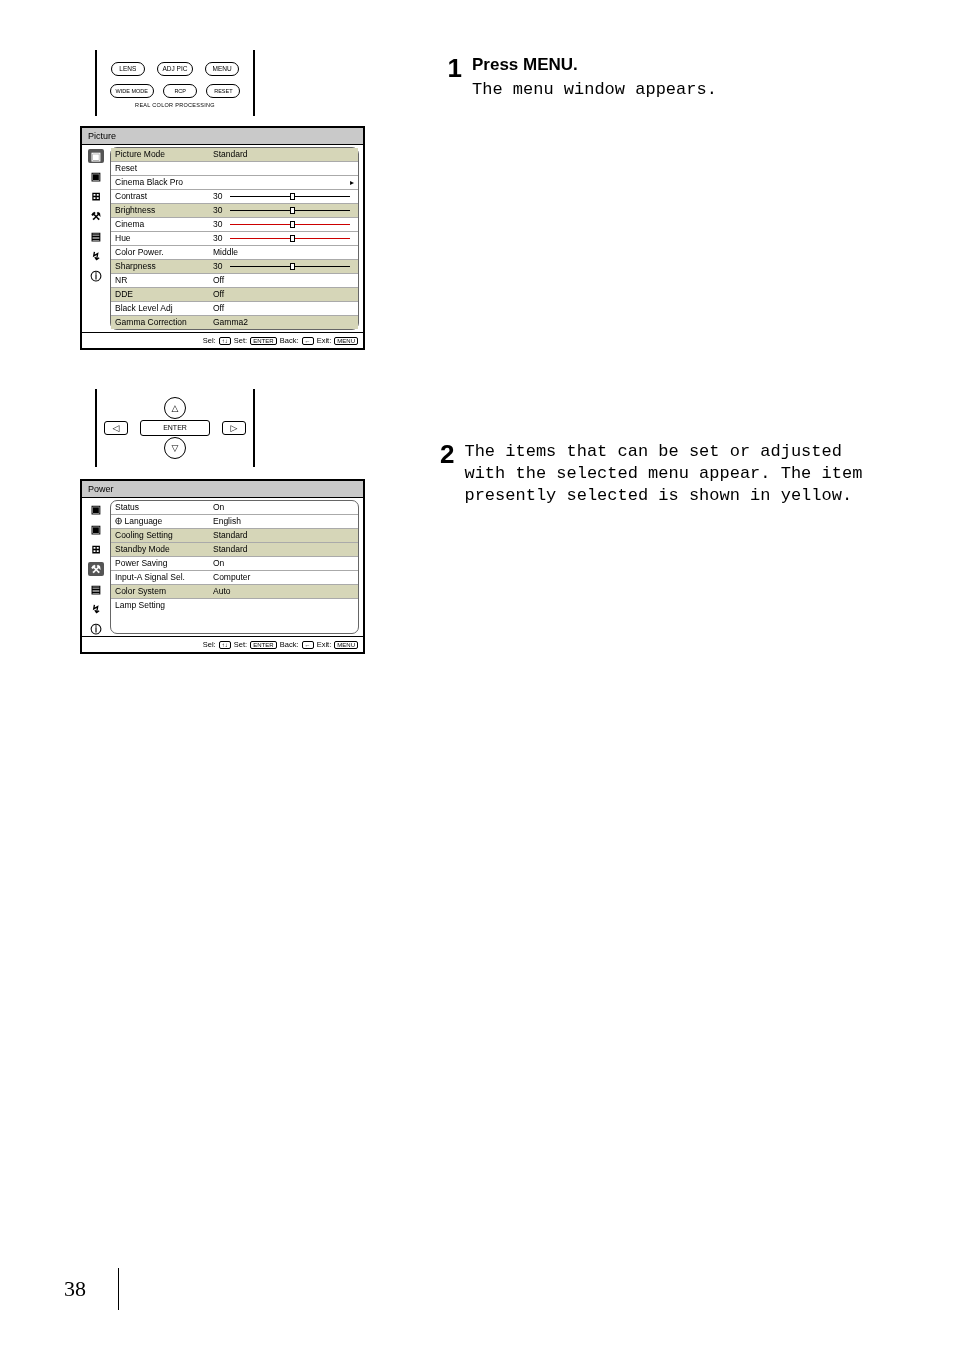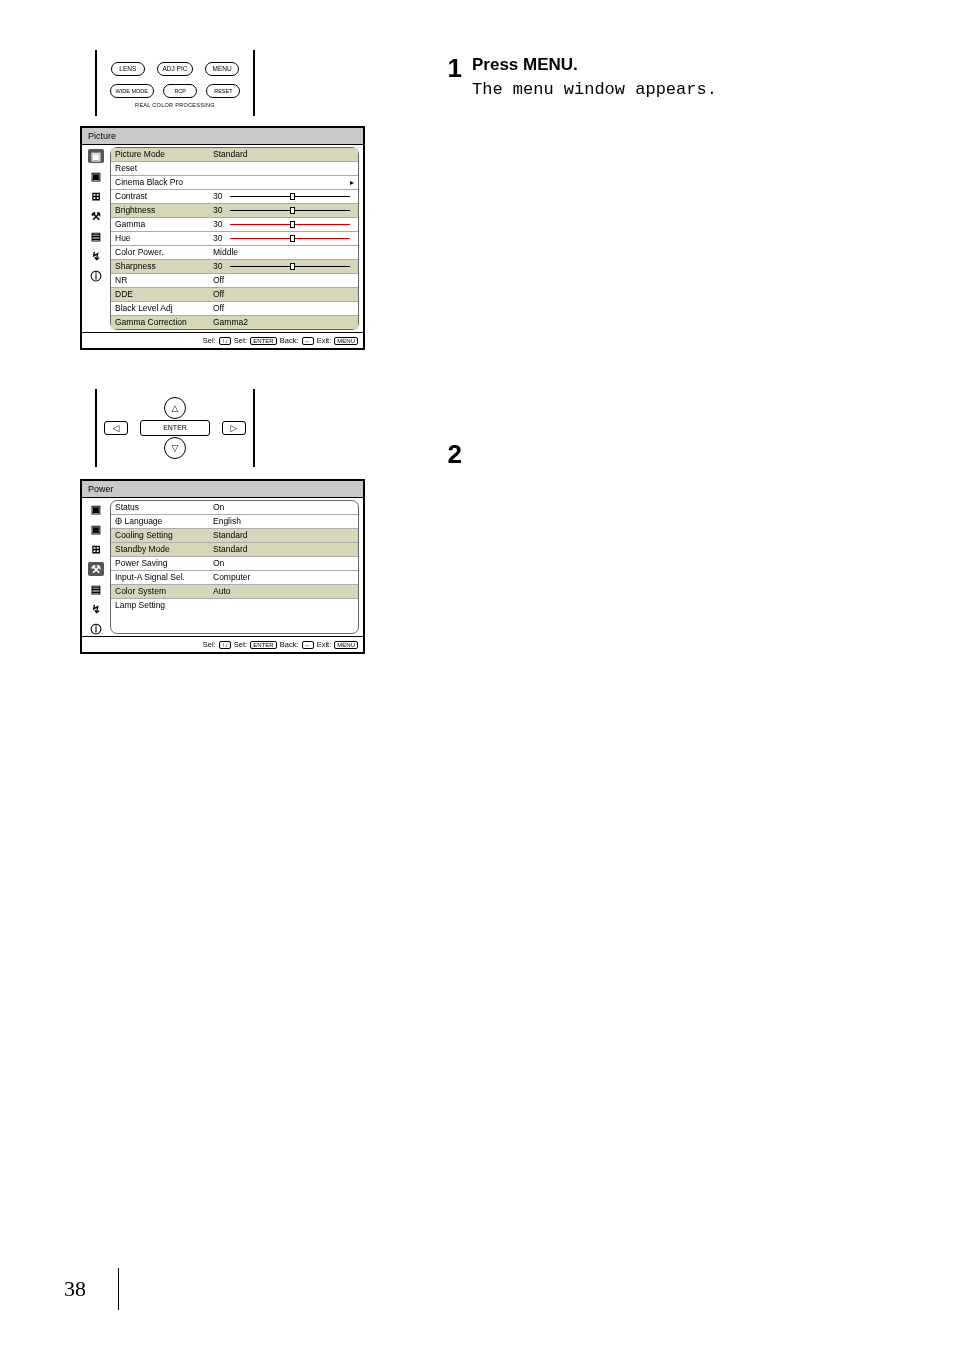--- a/index.html
+++ b/index.html
@@ -266,21 +266,21 @@
             <div class="row hl">
               <span class="lbl">Brightness</span>
               <span class="val">
                 <span>30</span>
                 <span class="slider-track">
                   <span class="slider-thumb"></span>
                 </span>
               </span>
             </div>
             <div class="row">
-              <span class="lbl">Gamma</span>
+              <span class="lbl">Cinema</span>
               <span class="val">
                 <span>30</span>
                 <span class="slider-track red">
                   <span class="slider-thumb"></span>
                 </span>
               </span>
             </div>
             <div class="row">
               <span class="lbl">Hue</span>
               <span class="val">
@@ -415,19 +415,20 @@
       <div class="step-num">1</div>
       <div class="step-body">
         <div class="step-title">Press MENU.</div>
         <div class="step-desc">The menu window appears.</div>
       </div>
     </div>
 
     <div class="step">
       <div class="step-num">2</div>
       <div class="step-body">
+        <div class="step-desc">The items that can be set or adjusted with the selected menu appear. The item presently selected is shown in yellow.</div>
       </div>
     </div>
   </div>
 </div>
 
 <div class="page-num">38</div>
 <div class="page-rule"></div>
 
 </body></html>

